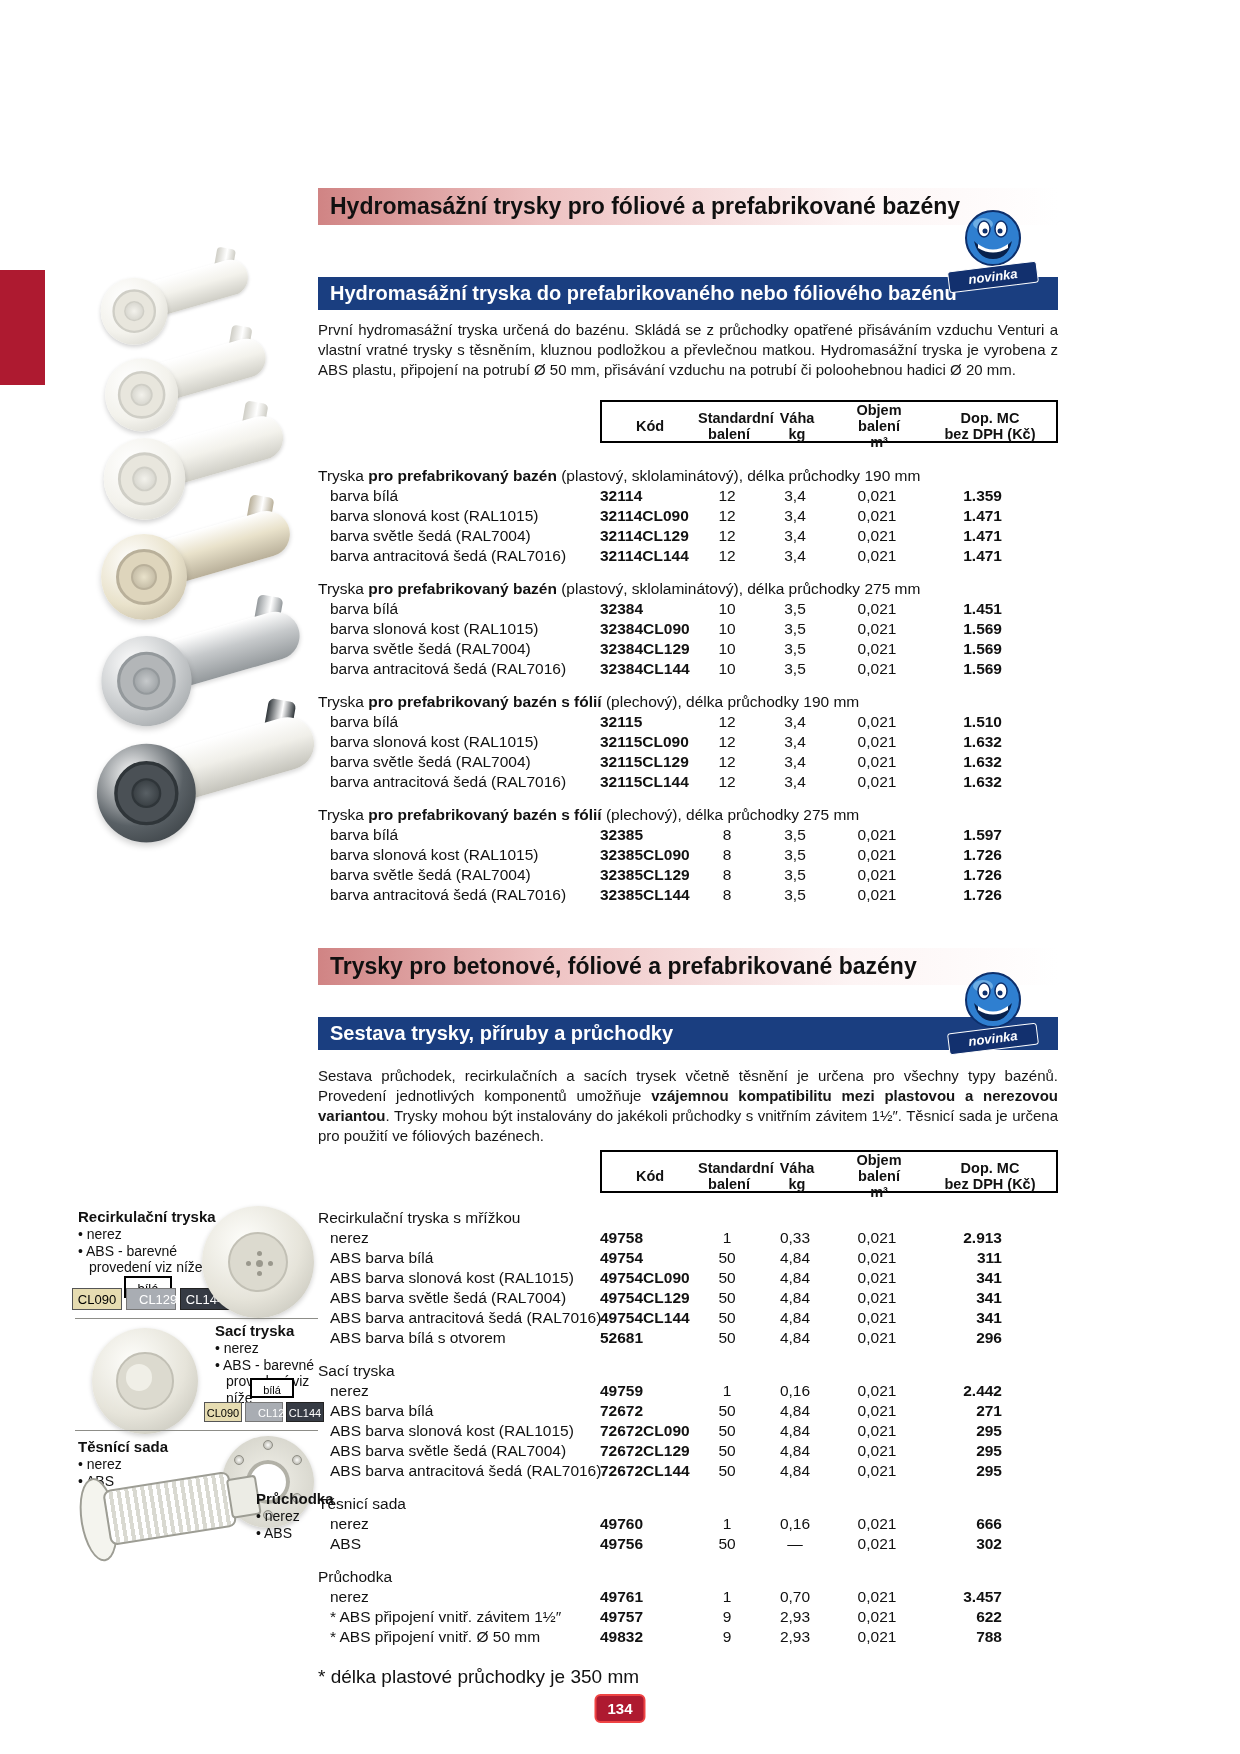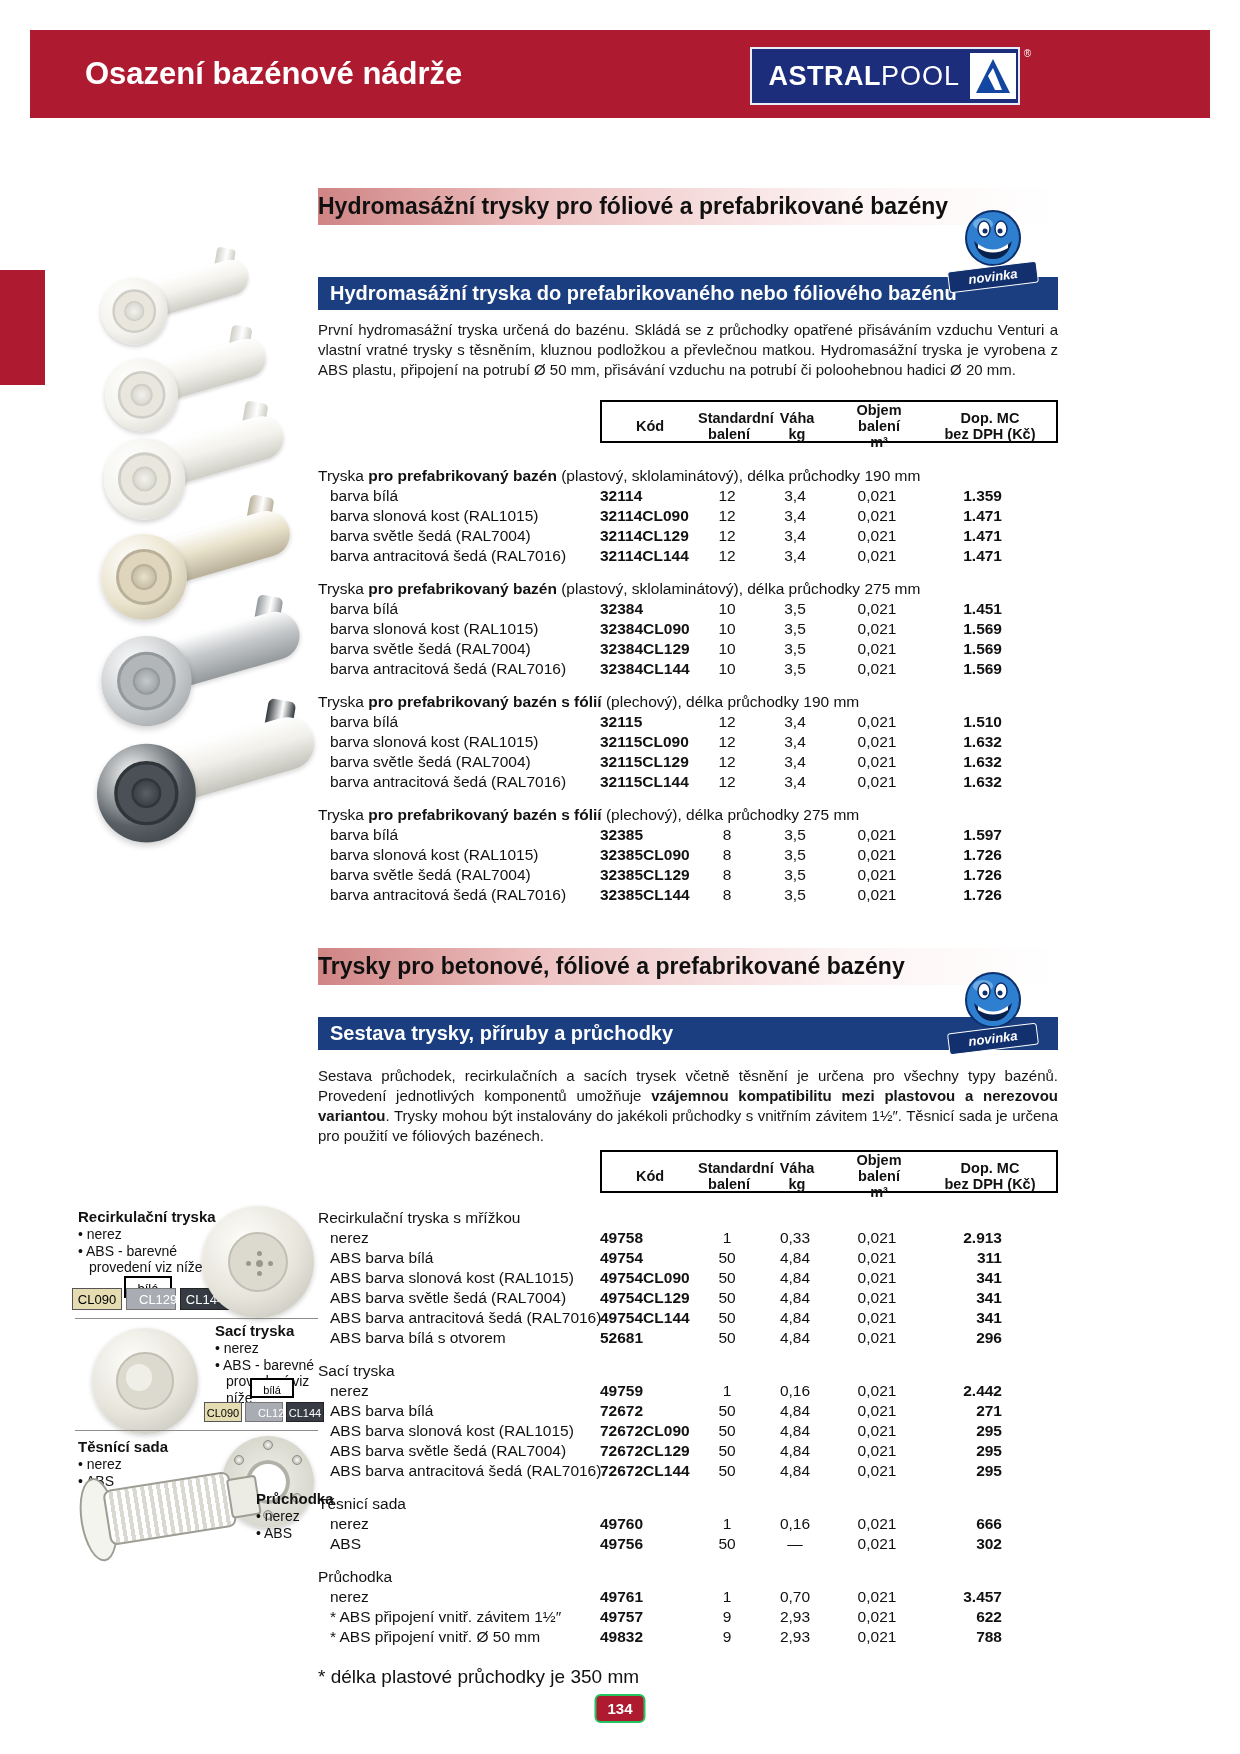--- a/index.html
+++ b/index.html
@@ -8,21 +8,21 @@
   
   .hdrbar{position:absolute;left:30px;top:30px;width:1180px;height:88px;background:var(--header_red,#ae1a30);}
   .hdrtitle{position:absolute;left:55px;top:0;height:88px;line-height:88px;color:#fff;font-size:31px;font-weight:bold;}
   .logo{position:absolute;right:190px;top:17px;height:54px;display:flex;align-items:center;background:var(--logo_navy,#1c2e7b);border:2px solid #e8ecf6;padding-left:16px;}
   .lg-astral{color:#fff;font-weight:bold;font-size:27px;letter-spacing:.5px;}
   .lg-pool{color:#fff;font-weight:400;font-size:27px;letter-spacing:1px;}
   .lg-box{width:46px;height:46px;background:#fff;margin:0 2px 0 10px;display:flex;align-items:center;justify-content:center;}
   .lg-reg{position:absolute;top:-1px;right:-13px;color:#fff;font-size:10px;}
   .redtab{position:absolute;left:0;top:270px;width:45px;height:115px;background:var(--header_red,#ae1a30);}
   
-  .gradbar{position:absolute;left:318px;width:740px;height:37px;line-height:37px;box-sizing:border-box;
+  .gradbar{position:absolute;left:318px;width:740px;height:37px;line-height:37px;padding-left:12px;box-sizing:border-box;
            font-size:23px;font-weight:bold;color:#101010;
            background:linear-gradient(90deg,var(--heading_pink,#d08484) 0%,#eec2c2 30%,#fdf4f4 72%,#fff 100%);}
   .bluebar{position:absolute;left:318px;width:740px;height:33px;line-height:33px;padding-left:12px;box-sizing:border-box;
            font-size:20px;font-weight:bold;color:#fff;background:var(--navy_bar,#1a3e80);}
   .para{position:absolute;left:318px;width:740px;font-size:15px;line-height:20px;text-align:justify;color:#161616;}
   
   .thead{position:absolute;left:600px;width:458px;height:43px;border:2px solid #000;background:#fff;box-sizing:border-box;
          display:grid;grid-template-columns:96px 62px 74px 90px 132px;}
   .thc{display:flex;flex-direction:column;justify-content:center;text-align:center;font-weight:bold;font-size:14.5px;line-height:16px;}
   .tbody{position:absolute;left:318px;width:740px;}
@@ -74,41 +74,27 @@
   .flring{position:absolute;border-radius:50%;background:radial-gradient(#f2f1ea,#cfcec4);box-shadow:0 2px 5px rgba(0,0,0,.2);}
   .flring::before{content:"";position:absolute;inset:26%;border-radius:50%;background:#fff;box-shadow:inset 0 0 0 4px #b2b1a7;}
   .bolt{position:absolute;width:10px;height:10px;border-radius:50%;background:radial-gradient(#fdfdfb,#a7a69c);border:1px solid #8f8e85;box-sizing:border-box;}
   .pruch{position:absolute;left:80px;top:1460px;width:185px;height:100px;transform:rotate(-9deg);}
   .pr-flange{position:absolute;left:0;top:6px;width:36px;height:84px;border-radius:50%;background:#f4f4ee;border:2px solid #9d9d94;box-sizing:border-box;}
   .pr-body{position:absolute;left:26px;top:20px;width:128px;height:56px;border-radius:8px;border:2px solid #9d9d94;box-sizing:border-box;
            background:repeating-linear-gradient(90deg,#fff 0 4px,#d9d9d1 4px 8px);}
   .pr-cap{position:absolute;left:150px;top:28px;width:30px;height:40px;border-radius:4px;background:#ececе5;background:#ecece5;border:2px solid #9d9d94;box-sizing:border-box;}
   
   .pagenum{position:absolute;left:50%;transform:translateX(-50%);top:1694px;background:var(--header_red,#ae1a30);
-           color:#fff;font-weight:bold;font-size:15px;padding:4px 11px;border-radius:6px;border:2px solid #22c55e;}
+           color:#fff;font-weight:bold;font-size:15px;padding:4px 11px;border-radius:6px;border:2px solid #ef4444;}
 </style>
 </head>
 <body>
 
 <div class="page">
 
-  <div class="hdrbar">
-    <div class="hdrtitle">Osazení bazénové nádrže</div>
-    <div class="logo">
-      <span class="lg-astral">ASTRAL</span>
-        <span class="lg-pool">POOL</span>
-      <span class="lg-box">
-        <svg viewBox="0 0 40 40" width="40" height="40">
-            <path d="M20 3 L37 37 L3 37 Z" fill="#1246a0"></path>
-            <path d="M20 12 L29 34 L22 34 L15 20 Z" fill="#fff"></path>
-          </svg>
-      </span>
-      <span class="lg-reg">®</span>
-    </div>
-  </div>
   <div class="redtab"></div>
 
   <div>
     <div class="jet" style="left:96px;top:248px;--s:.78;--c:#f3f2ec;--cd:#cfcec6;--cb:#e8e6dd">
         <div class="jpipe"></div>
         <div class="jbody"></div>
         <div class="jflange">
           <div class="jring"></div>
           <div class="jhub"></div>
         </div>

